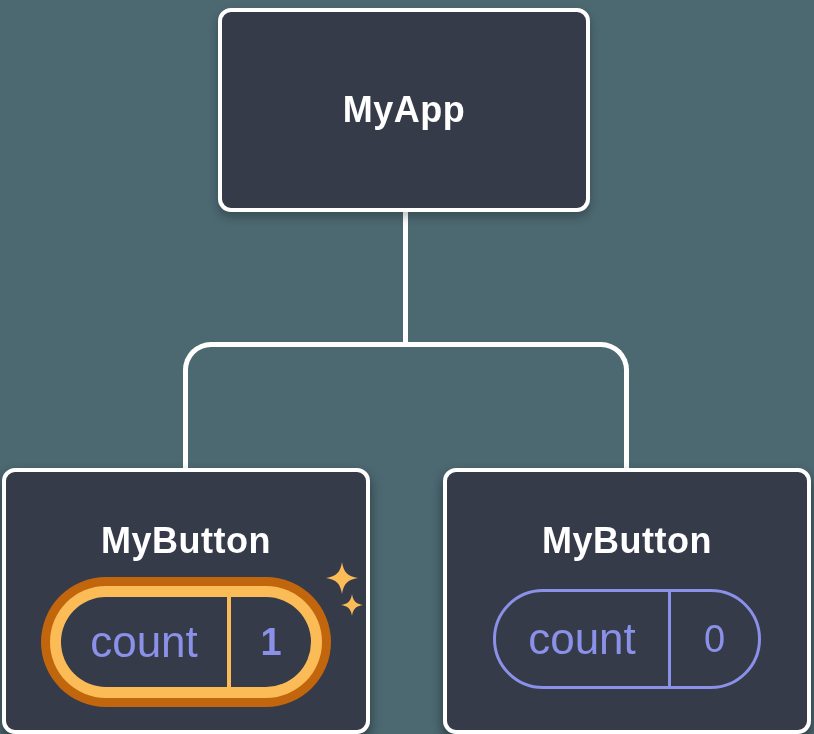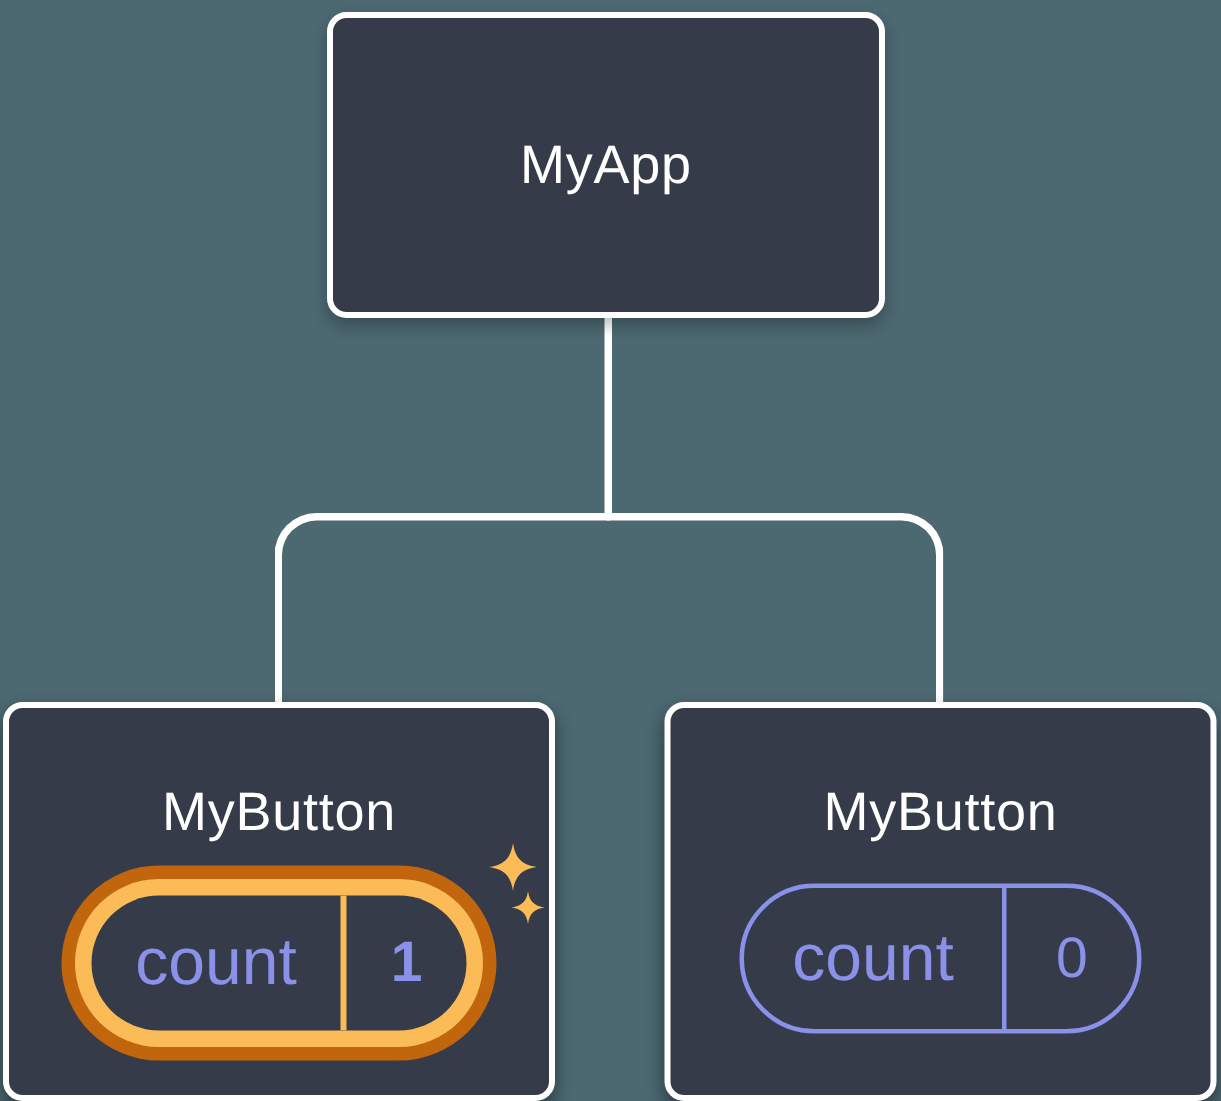--- a/index.html
+++ b/index.html
@@ -49,21 +49,21 @@
   }
   .node-child {
     top: 468px; width: 368px; height: 266px;
     box-shadow: 0 6px 12px rgba(0,0,0,0.45);
   }
   .node-child-left  { left: 2px; }
   .node-child-right { left: 443px; }
 
   .node-title {
     color: var(--label-text);
-    font-size: 36px; font-weight: 400; letter-spacing: 0.5px;
+    font-size: 36px; font-weight: 700; letter-spacing: 0.5px;
     text-align: center;
   }
   .node-child .node-title {
     position: absolute; left: 0; right: 0; top: 48px;
   }
 
   
   .pill {
     position: absolute; top: 117px; left: 50%;
     transform: translateX(-50%);

